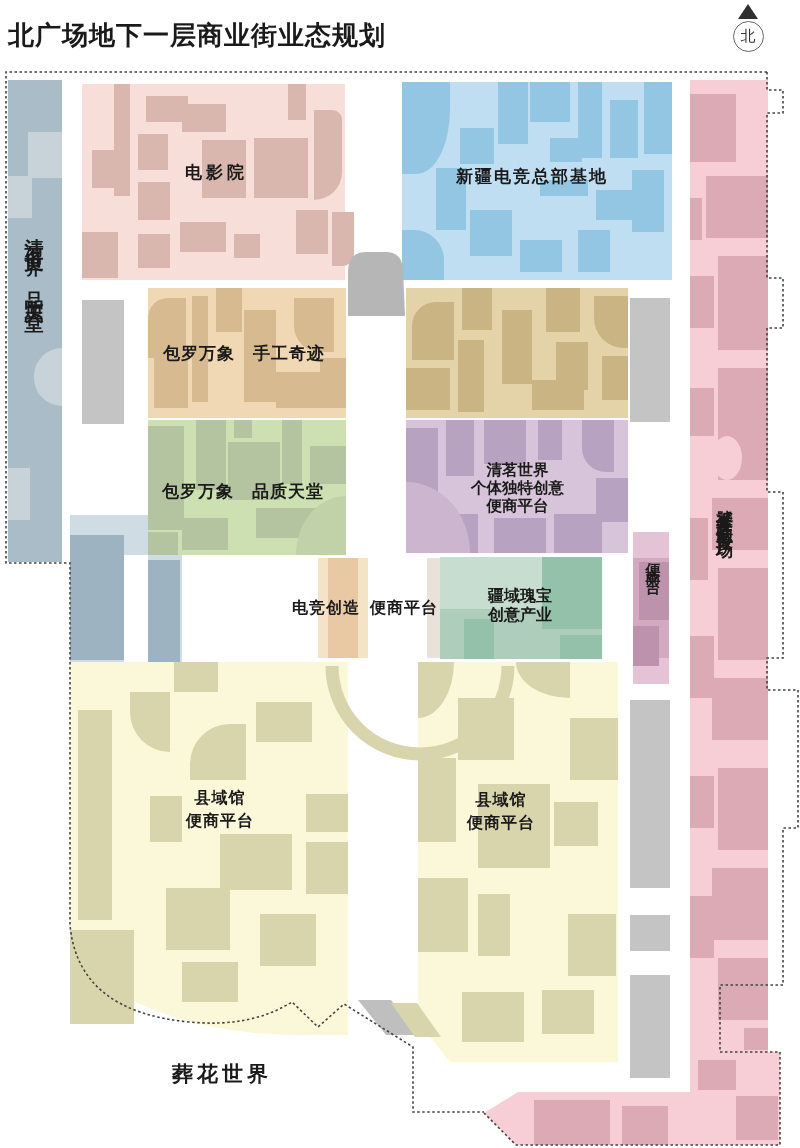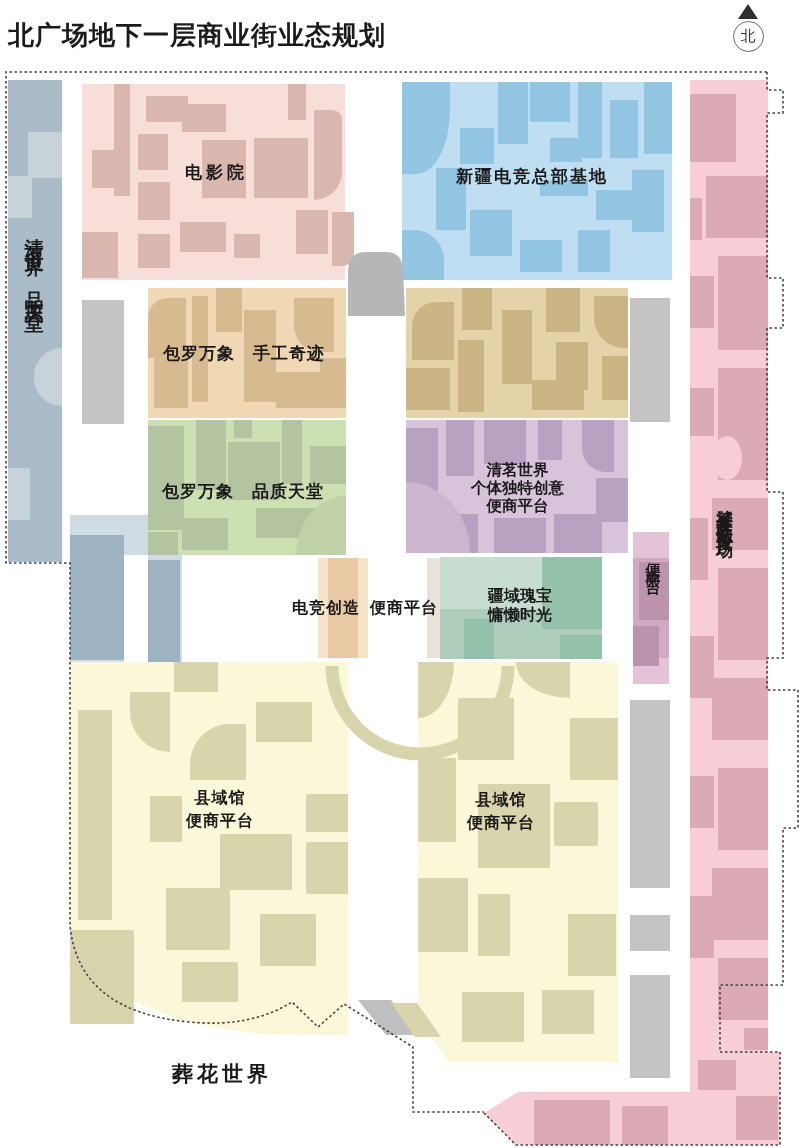--- a/index.html
+++ b/index.html
@@ -275,21 +275,21 @@
     <div>个体独特创意</div>
     <div>便商平台</div>
   </div>
 
   <div class="lbl" style="left:292px;top:598px;font-size:16px;letter-spacing:1px;">
     <span>电竞创造</span><span class="gap" style="margin-left:10px">便商平台</span>
   </div>
 
   <div class="lbl lbl2" style="left:470px;top:586px;width:100px;font-size:16px;line-height:19px;">
     <div>疆域瑰宝</div>
-    <div>慵懒时光</div>
+    <div>创意产业</div>
   </div>
 
   <div class="vlbl" style="left:643px;top:550px;height:120px;font-size:15px;letter-spacing:6px;">便商平台</div>
 
   <div class="vlbl" style="left:713px;top:496px;height:200px;font-size:17px;letter-spacing:4px;">饕餮荟高铁美食广场</div>
 
   <div class="lbl lbl2" style="left:150px;top:786px;width:140px;font-size:16px;line-height:23px;letter-spacing:1px;">
     <div>县域馆</div>
     <div>便商平台</div>
   </div>

